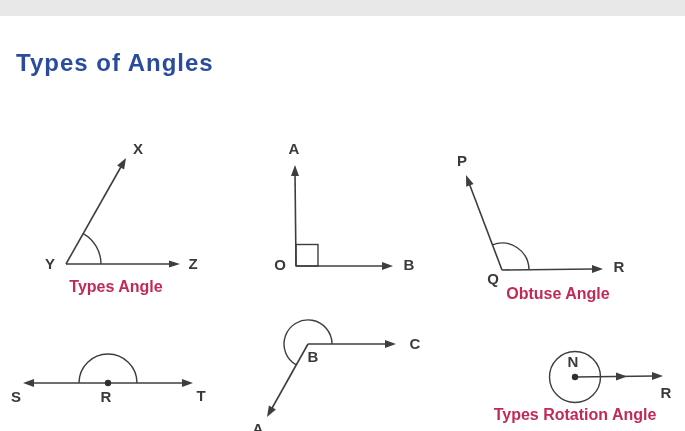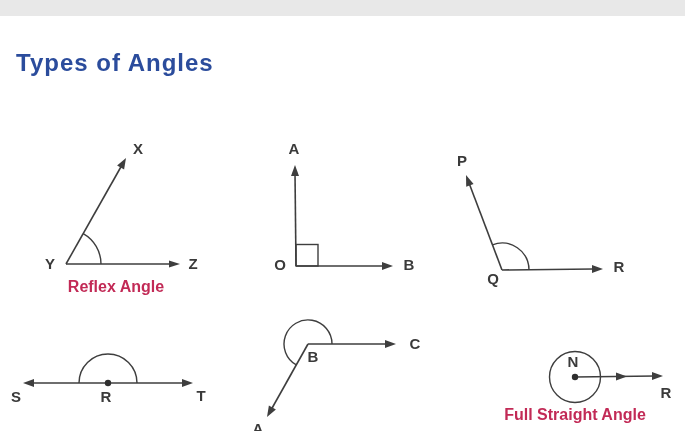--- a/index.html
+++ b/index.html
@@ -55,21 +55,21 @@
     <svg width="210" height="170" viewBox="0 0 210 170">
       <line class="geo" x1="56" y1="133" x2="160" y2="133"></line>
       <polygon class="arrow" points="170,133 159,129.5 159,136.5"></polygon>
       <line class="geo" x1="56" y1="133" x2="112" y2="34"></line>
       <polygon class="arrow" points="116,27 114.1,38.6 107.1,34.6"></polygon>
       <path class="arc" d="M 91 133 A 35 35 0 0 0 73.2 102.6"></path>
     </svg>
     <span class="pt" style="left:40px;top:132px">Y</span>
     <span class="pt" style="left:128px;top:17px">X</span>
     <span class="pt" style="left:183px;top:132px">Z</span>
-    <span class="caption" style="left:106px;top:156px">Reflex Angle</span>
+    <span class="caption" style="left:106px;top:156px">Types Angle</span>
   </div>
 
   <div class="fig" id="fig-right">
     <svg width="180" height="170" viewBox="0 0 180 170">
       <line class="geo" x1="46" y1="135" x2="45" y2="42"></line>
       <polygon class="arrow" points="45,34 41,45 49,45"></polygon>
       <line class="geo" x1="46" y1="135" x2="133" y2="135"></line>
       <polygon class="arrow" points="143,135 132,131 132,139"></polygon>
       <rect class="arc" x="46" y="113.5" width="22" height="21.5"></rect>
     </svg>
@@ -82,20 +82,21 @@
     <svg width="250" height="175" viewBox="0 0 250 175">
       <line class="geo" x1="67" y1="139" x2="158" y2="138"></line>
       <polygon class="arrow" points="168,138 157,134 157,142"></polygon>
       <line class="geo" x1="67" y1="139" x2="34" y2="52"></line>
       <polygon class="arrow" points="31,44 38.6,52.9 31.2,55.7"></polygon>
       <path class="arc" d="M 94 139 A 27 27 0 0 0 57.4 113.8"></path>
     </svg>
     <span class="pt" style="left:58px;top:147px">Q</span>
     <span class="pt" style="left:27px;top:29px">P</span>
     <span class="pt" style="left:184px;top:135px">R</span>
+    <span class="caption" style="left:123px;top:163px">Obtuse Angle</span>
   </div>
 
   <div class="fig" id="fig-straight">
     <svg width="215" height="90" viewBox="0 0 215 90">
       <line class="geo" x1="26" y1="37" x2="180" y2="37"></line>
       <polygon class="arrow" points="18,37 29,33 29,41"></polygon>
       <polygon class="arrow" points="188,37 177,33 177,41"></polygon>
       <path class="arc" d="M 132 37 A 29 29 0 0 0 74 37"></path>
       <circle class="dot" cx="103" cy="37" r="3.2"></circle>
     </svg>
@@ -120,16 +121,16 @@
   <div class="fig" id="fig-full">
     <svg width="190" height="100" viewBox="0 0 190 100">
       <circle class="arc" cx="80" cy="36" r="25.5"></circle>
       <line class="geo" x1="80" y1="36" x2="160" y2="35"></line>
       <polygon class="arrow" points="132,35.5 121,31.5 121,39.5"></polygon>
       <polygon class="arrow" points="168,35 157,31 157,39"></polygon>
       <circle class="dot" cx="80" cy="36" r="3.2"></circle>
     </svg>
     <span class="pt" style="left:78px;top:20px">N</span>
     <span class="pt" style="left:171px;top:51px">R</span>
-    <span class="caption" style="left:80px;top:74px">Full Straight Angle</span>
+    <span class="caption" style="left:80px;top:74px">Types Rotation Angle</span>
   </div>
 
 </div>
 
 </body></html>

